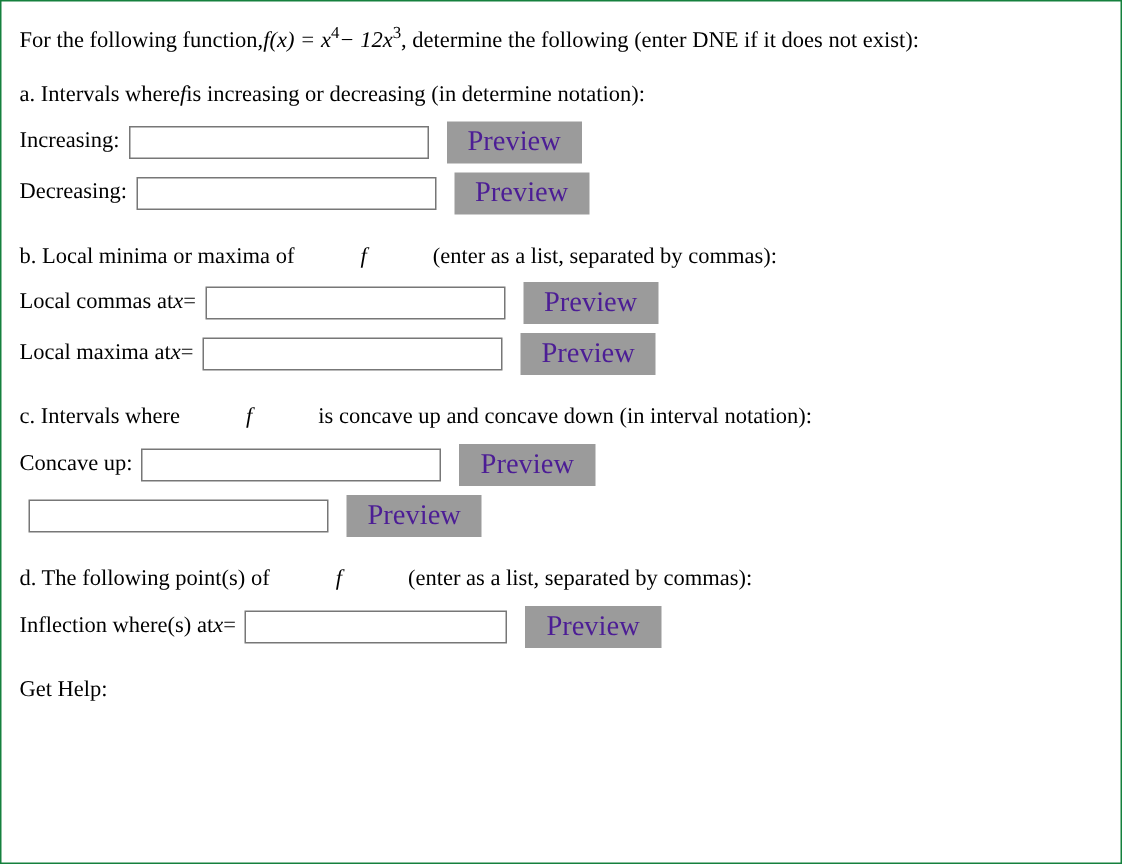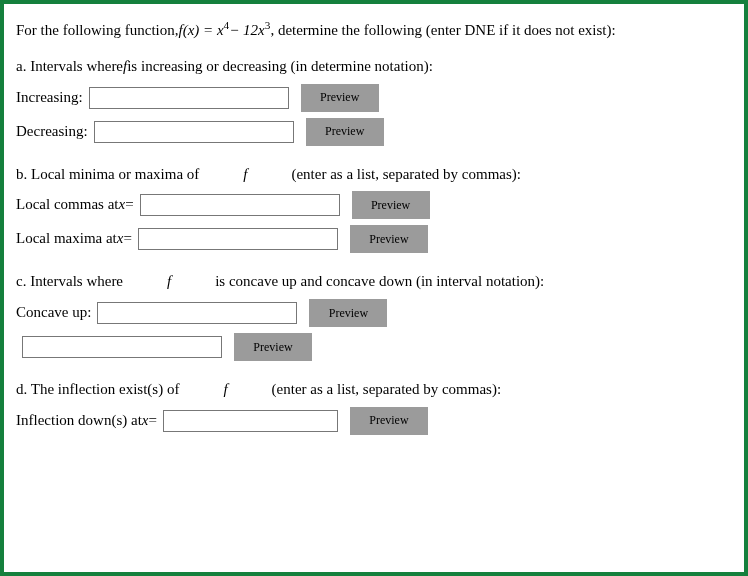--- a/index.html
+++ b/index.html
@@ -7,21 +7,21 @@
     margin: 0;
     padding: 0;
     font-family: "Times New Roman", Times, serif;
     font-size: 15px;
     color: #000;
     background: #fff;
   }
   .frame {
     width: 748px;
     height: 576px;
-    border: 4px solid #15803d;
+    border: 1px solid #15803d;
     padding: 10px 12px;
     line-height: 1.45;
   }
   .row {
     display: flex;
     align-items: center;
     flex-wrap: wrap;
     margin: 6px 0;
   }
   .problem-text { margin-bottom: 14px; }
@@ -39,24 +39,24 @@
   .w-mid2 { width: 200px; }
   .w-small { width: 175px; }
   .preview-btn {
     display: inline-flex;
     align-items: center;
     justify-content: center;
     min-width: 78px;
     height: 28px;
     padding: 0 14px;
     background: #9b9b9b;
-    color: #000000;
+    color: #4c1d95;
     border: none;
     font-family: inherit;
-    font-size: 12px;
+    font-size: 19px;
     cursor: pointer;
     margin-left: 6px;
   }
   .math-i { font-style: italic; font-family: "Times New Roman", serif; }
   .sup { font-size: 0.75em; position: relative; top: -0.5em; }
   .gap-top { margin-top: 18px; gap: 44px; }
   .get-help { margin-top: 18px; }
 </style>
 </head>
 <body>
@@ -117,26 +117,29 @@
     <span>Concave up:</span>
     <input type="text" class="w-mid" value="" style="">
     <button class="preview-btn">Preview</button>
   </div>
   <div class="row">
     <input type="text" class="w-mid" value="" style="">
     <button class="preview-btn">Preview</button>
   </div>
 
   <div class="row section-title gap-top">
-    <span>d. The inflection exist(s) of </span>
+    <span>d. The following point(s) of </span>
       <span class="math-i">f</span>
       <span> (enter as a list, separated by commas):</span>
   </div>
   <div class="row">
-    <span>Inflection down(s) at </span>
+    <span>Inflection where(s) at </span>
       <span class="math-i">x</span>
       <span> =</span>
     <input type="text" class="w-small" value="" style="">
     <button class="preview-btn">Preview</button>
   </div>
 
+  <div class="row get-help">
+    <span>Get Help:</span>
+  </div>
 
 </div>
 
 </body></html>

